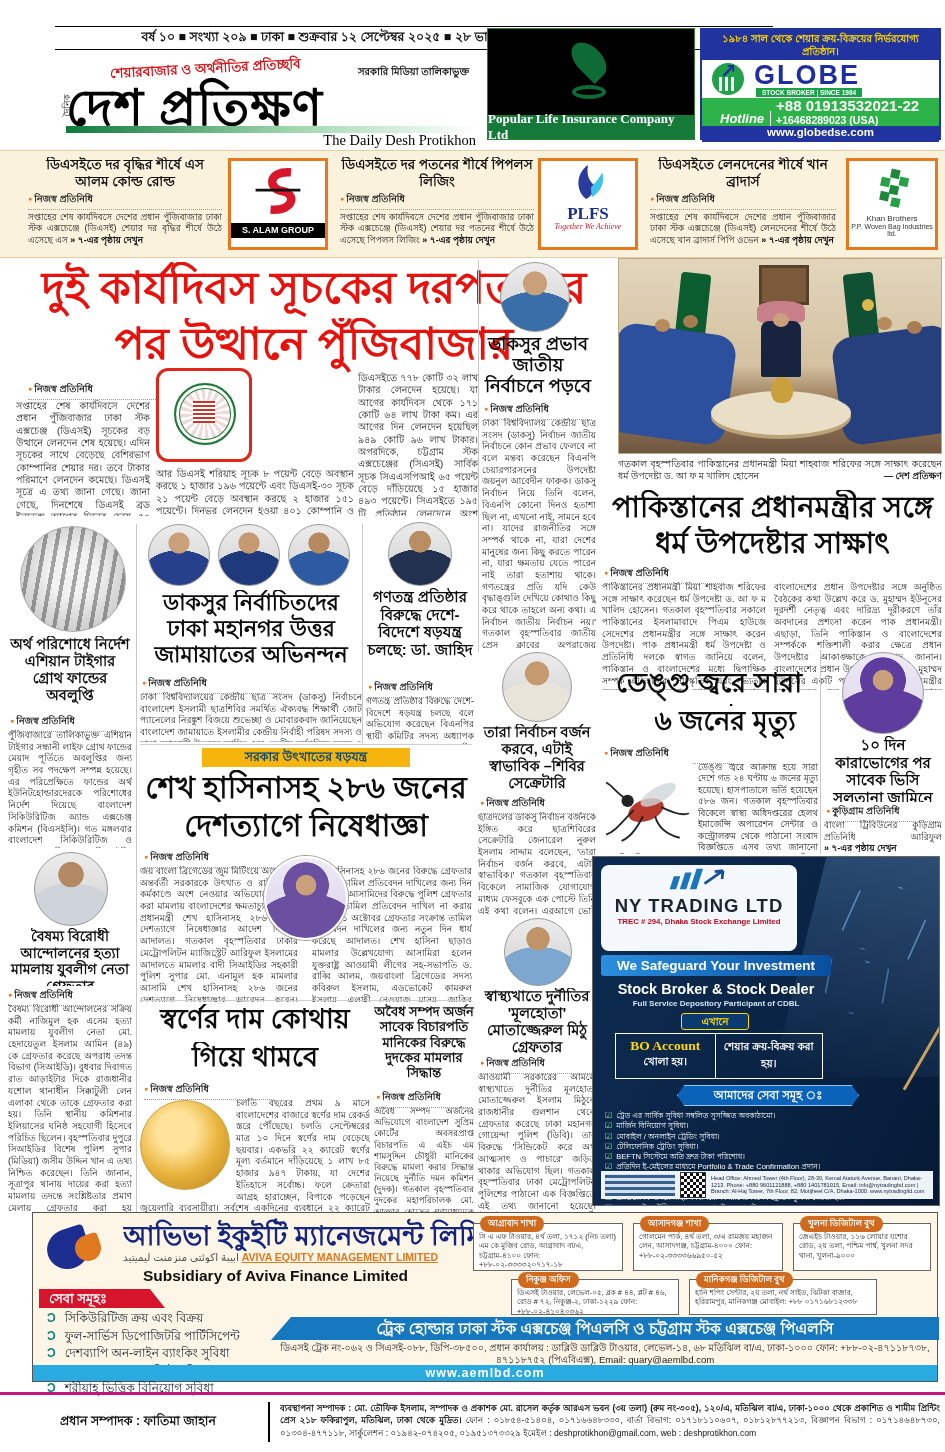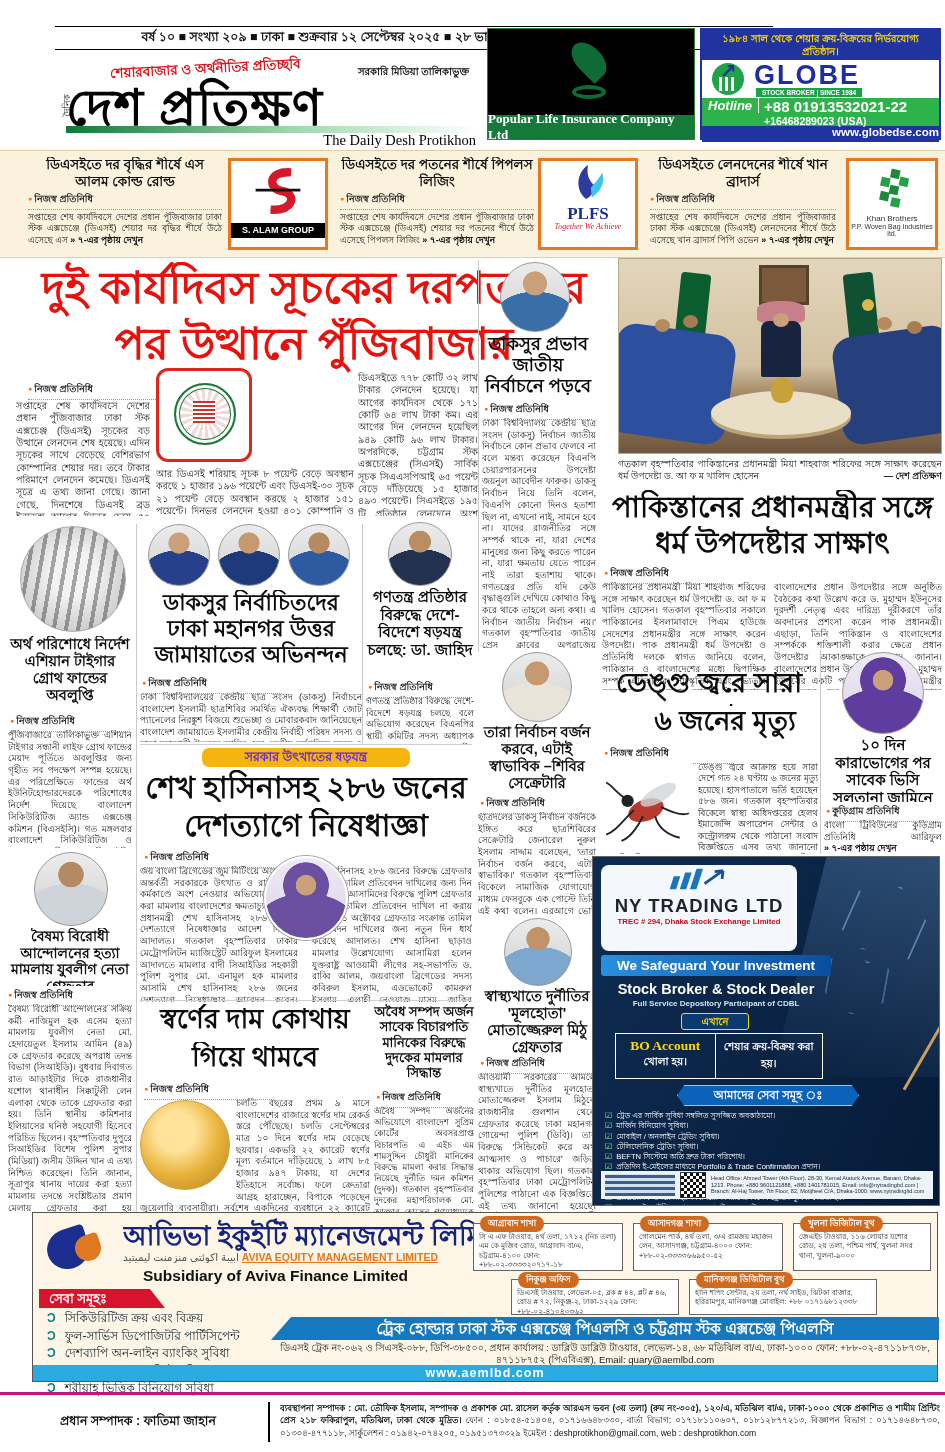--- a/index.html
+++ b/index.html
@@ -60,28 +60,28 @@
   <div class="a" style="left:700px;top:28px;width:241px;height:112px;border:2px solid #20339e;box-sizing:border-box;background:#fff;">
     <div style="background:#20339e;color:#ffd900;font-size:10px;font-weight:700;text-align:center;line-height:1.3;padding:2px 4px;height:26px;overflow:hidden;">১৯৮৪ সাল থেকে শেয়ার ক্রয়-বিক্রয়ের নির্ভরযোগ্য প্রতিষ্ঠান।</div>
     <div style="position:relative;height:38px;background:#fff;">
       <div class="a" style="left:10px;top:3px;width:32px;height:32px;border-radius:50%;background:#23a04a;overflow:hidden;">
         <div class="a" style="left:7px;top:14px;width:18px;height:14px;background:repeating-linear-gradient(90deg,#fff 0 3px,#23a04a 3px 6px);"></div>
         <div class="a" style="left:8px;top:-4px;color:#1d2f9e;font-size:20px;font-weight:700;">↗</div>
       </div>
       <div class="a" style="left:52px;top:0px;font-size:27px;font-weight:800;color:#1d2f9e;letter-spacing:2px;">GLOBE</div>
       <div class="a" style="left:54px;top:28px;background:#19a24a;color:#fff;font-size:6.5px;font-weight:700;padding:1px 6px;">STOCK BROKER  |  SINCE 1984</div>
     </div>
-    <div style="height:28px;background:#2eb34a;display:flex;align-items:flex-start;">
+    <div style="height:28px;background:#2eb34a;display:flex;align-items:flex-end;padding-left:12px;">
       <span style="color:#fff;font-size:13px;font-weight:700;font-style:italic;padding:0 6px;border-right:1px solid #fff;">Hotline</span>
       <span style="display:flex;flex-direction:column;padding-left:5px;">
         <span style="color:#fff;font-size:15px;font-weight:700;">+88 01913532021-22</span>
         <span style="color:#fff;font-size:10.5px;font-weight:700;">+16468289023 (USA)</span>
       </span>
     </div>
-    <div style="height:16px;background:#20339e;color:#fff;font-size:11.5px;font-weight:700;text-align:right;">www.globedse.com</div>
+    <div style="height:16px;background:#20339e;color:#fff;font-size:11.5px;font-weight:700;text-align:center;">www.globedse.com</div>
   </div>
 
   <div class="a" style="left:0;top:150px;width:945px;height:106px;background:#fbf2dd;border-top:1px solid #e3cda2;border-bottom:1px solid #e3cda2;">
 
     <div class="a" style="left:28px;top:6px;width:194px;height:94px;">
       <div class="teaser-hl" style="height:34px;">ডিএসইতে দর বৃদ্ধির শীর্ষে এস আলম কোল্ড রোল্ড</div>
       <div class="by" style="margin:1px 0 2px;">নিজস্ব প্রতিনিধি</div>
       <div class="bt" style="height:40px;font-size:8.8px;"><span>সপ্তাহের শেষ কার্যদিবসে দেশের প্রধান পুঁজিবাজার ঢাকা স্টক এক্সচেঞ্জে (ডিএসই) শেয়ার দর বৃদ্ধির শীর্ষে উঠে এসেছে এস</span>
         <span class="more">» ৭-এর পৃষ্ঠায় দেখুন</span></div>
     </div>
@@ -215,21 +215,21 @@
   <div class="a vr" style="left:362px;top:524px;height:220px;"></div>
   <div class="a portrait" style="left:388px;top:522px;width:62px;height:62px;--cloth:#22314f;--skin:#b98e62;"></div>
   <div class="a hl" style="left:366px;top:588px;width:108px;height:88px;font-size:15px;">গণতন্ত্র প্রতিষ্ঠার বিরুদ্ধে দেশে-বিদেশে ষড়যন্ত্র চলছে: ডা. জাহিদ</div>
   <div class="a by" style="left:368px;top:680px;width:104px;">নিজস্ব প্রতিনিধি</div>
   <div class="a bt" style="left:366px;top:696px;width:108px;height:48px;font-size:9px;">
     <span>গণতন্ত্র প্রতিষ্ঠার বিরুদ্ধে দেশে-বিদেশে ষড়যন্ত্র চলছে বলে অভিযোগ করেছেন বিএনপির স্থায়ী কমিটির সদস্য অধ্যাপক ডা. এ জেড এম জাহিদ হোসেন। তিনি</span>
     
   </div>
 
   <div class="a hr" style="left:140px;top:744px;width:332px;"></div>
-  <div class="a" style="left:202px;top:748px;width:208px;height:19px;background:#f6b40e;color:#6d28d9;font-weight:700;font-size:12.5px;text-align:center;line-height:19px;border-radius:7px;">সরকার উৎখাতের ষড়যন্ত্র</div>
+  <div class="a" style="left:202px;top:748px;width:208px;height:19px;background:#f6b40e;color:#0c4a6e;font-weight:700;font-size:12.5px;text-align:center;line-height:19px;">সরকার উৎখাতের ষড়যন্ত্র</div>
   <div class="a hl" style="left:140px;top:770px;width:332px;height:40px;font-size:30px;">শেখ হাসিনাসহ ২৮৬ জনের</div>
   <div class="a hl" style="left:140px;top:808px;width:332px;height:40px;font-size:30px;">দেশত্যাগে নিষেধাজ্ঞা</div>
   <div class="a by" style="left:144px;top:850px;width:130px;">নিজস্ব প্রতিনিধি</div>
   <div class="a bt" style="left:140px;top:866px;width:158px;height:136px;font-size:9px;">জয় বাংলা ব্রিগেডের জুম মিটিংয়ে অংশ নিয়ে অন্তর্বর্তী সরকারকে উৎখাত ও রাষ্ট্রবিরোধী কর্মকাণ্ডে অংশ নেওয়ার অভিযোগে দায়ের করা মামলায় বাংলাদেশের ক্ষমতাচ্যুত সাবেক প্রধানমন্ত্রী শেখ হাসিনাসহ ২৮৬ জনের দেশত্যাগে নিষেধাজ্ঞার আদেশ দিয়েছে আদালত। গতকাল বৃহস্পতিবার ঢাকার মেট্রোপলিটন ম্যাজিস্ট্রেট আরিফুল ইসলামের আদালতে মামলার বাদী সিআইডির সহকারী পুলিশ সুপার মো. এনামুল হক মামলার আসামি শেখ হাসিনাসহ ২৮৬ জনের দেশত্যাগে নিষেধাজ্ঞার আবেদন করেন। শুনানি শেষে আদালত বাদীর আবেদন গ্রহণ করে শেখ হাসিনাসহ ২৮৬ জনের দেশত্যাগে নিষেধাজ্ঞার আদেশ দেন। অপরদিকে আজ</div>
   <div class="a bt" style="left:312px;top:866px;width:160px;height:136px;font-size:9px;">
     <span>শেখ হাসিনাসহ ২৮৬ জনের বিরুদ্ধে গ্রেফতার সংক্রান্ত তামিল প্রতিবেদন দাখিলের জন্য দিন ধার্য ছিল। আসামিদের বিরুদ্ধে পুলিশ গ্রেফতার সংক্রান্ত তামিল প্রতিবেদন দাখিল না করায় আগামী ১ অক্টোবর গ্রেফতার সংক্রান্ত তামিল প্রতিবেদন দাখিলের জন্য নতুন দিন ধার্য করেছে আদালত। শেখ হাসিনা ছাড়াও মামলার উল্লেখযোগ্য আসামিরা হলেন যুক্তরাষ্ট্র আওয়ামী লীগের সহ-সভাপতি ড. রাব্বি আলম, জয়বাংলা ব্রিগেডের সদস্য কবিরুল ইসলাম, এডভোকেট কামরুল ইসলাম, এলাহী নেওয়াজ মাসুম, জাকির হোসেন জিকু, প্রফেসর তাহেরুন্নাহমান, এ কে এম আক্তারুজ্জামান, আওয়ামী লীগ নেতা সাবিনা ইয়াসমিন, আছিয়া পারভীন পাখি, শাহীন, এডভোকেট এএফএম দিদারুল ইসলাম,</span>
     
   </div>
   <div class="a portrait hijab" style="left:264px;top:856px;width:80px;height:80px;--hij:#6b4fa0;border:2px solid #fff;box-shadow:0 0 0 1px #999;"></div>
 

